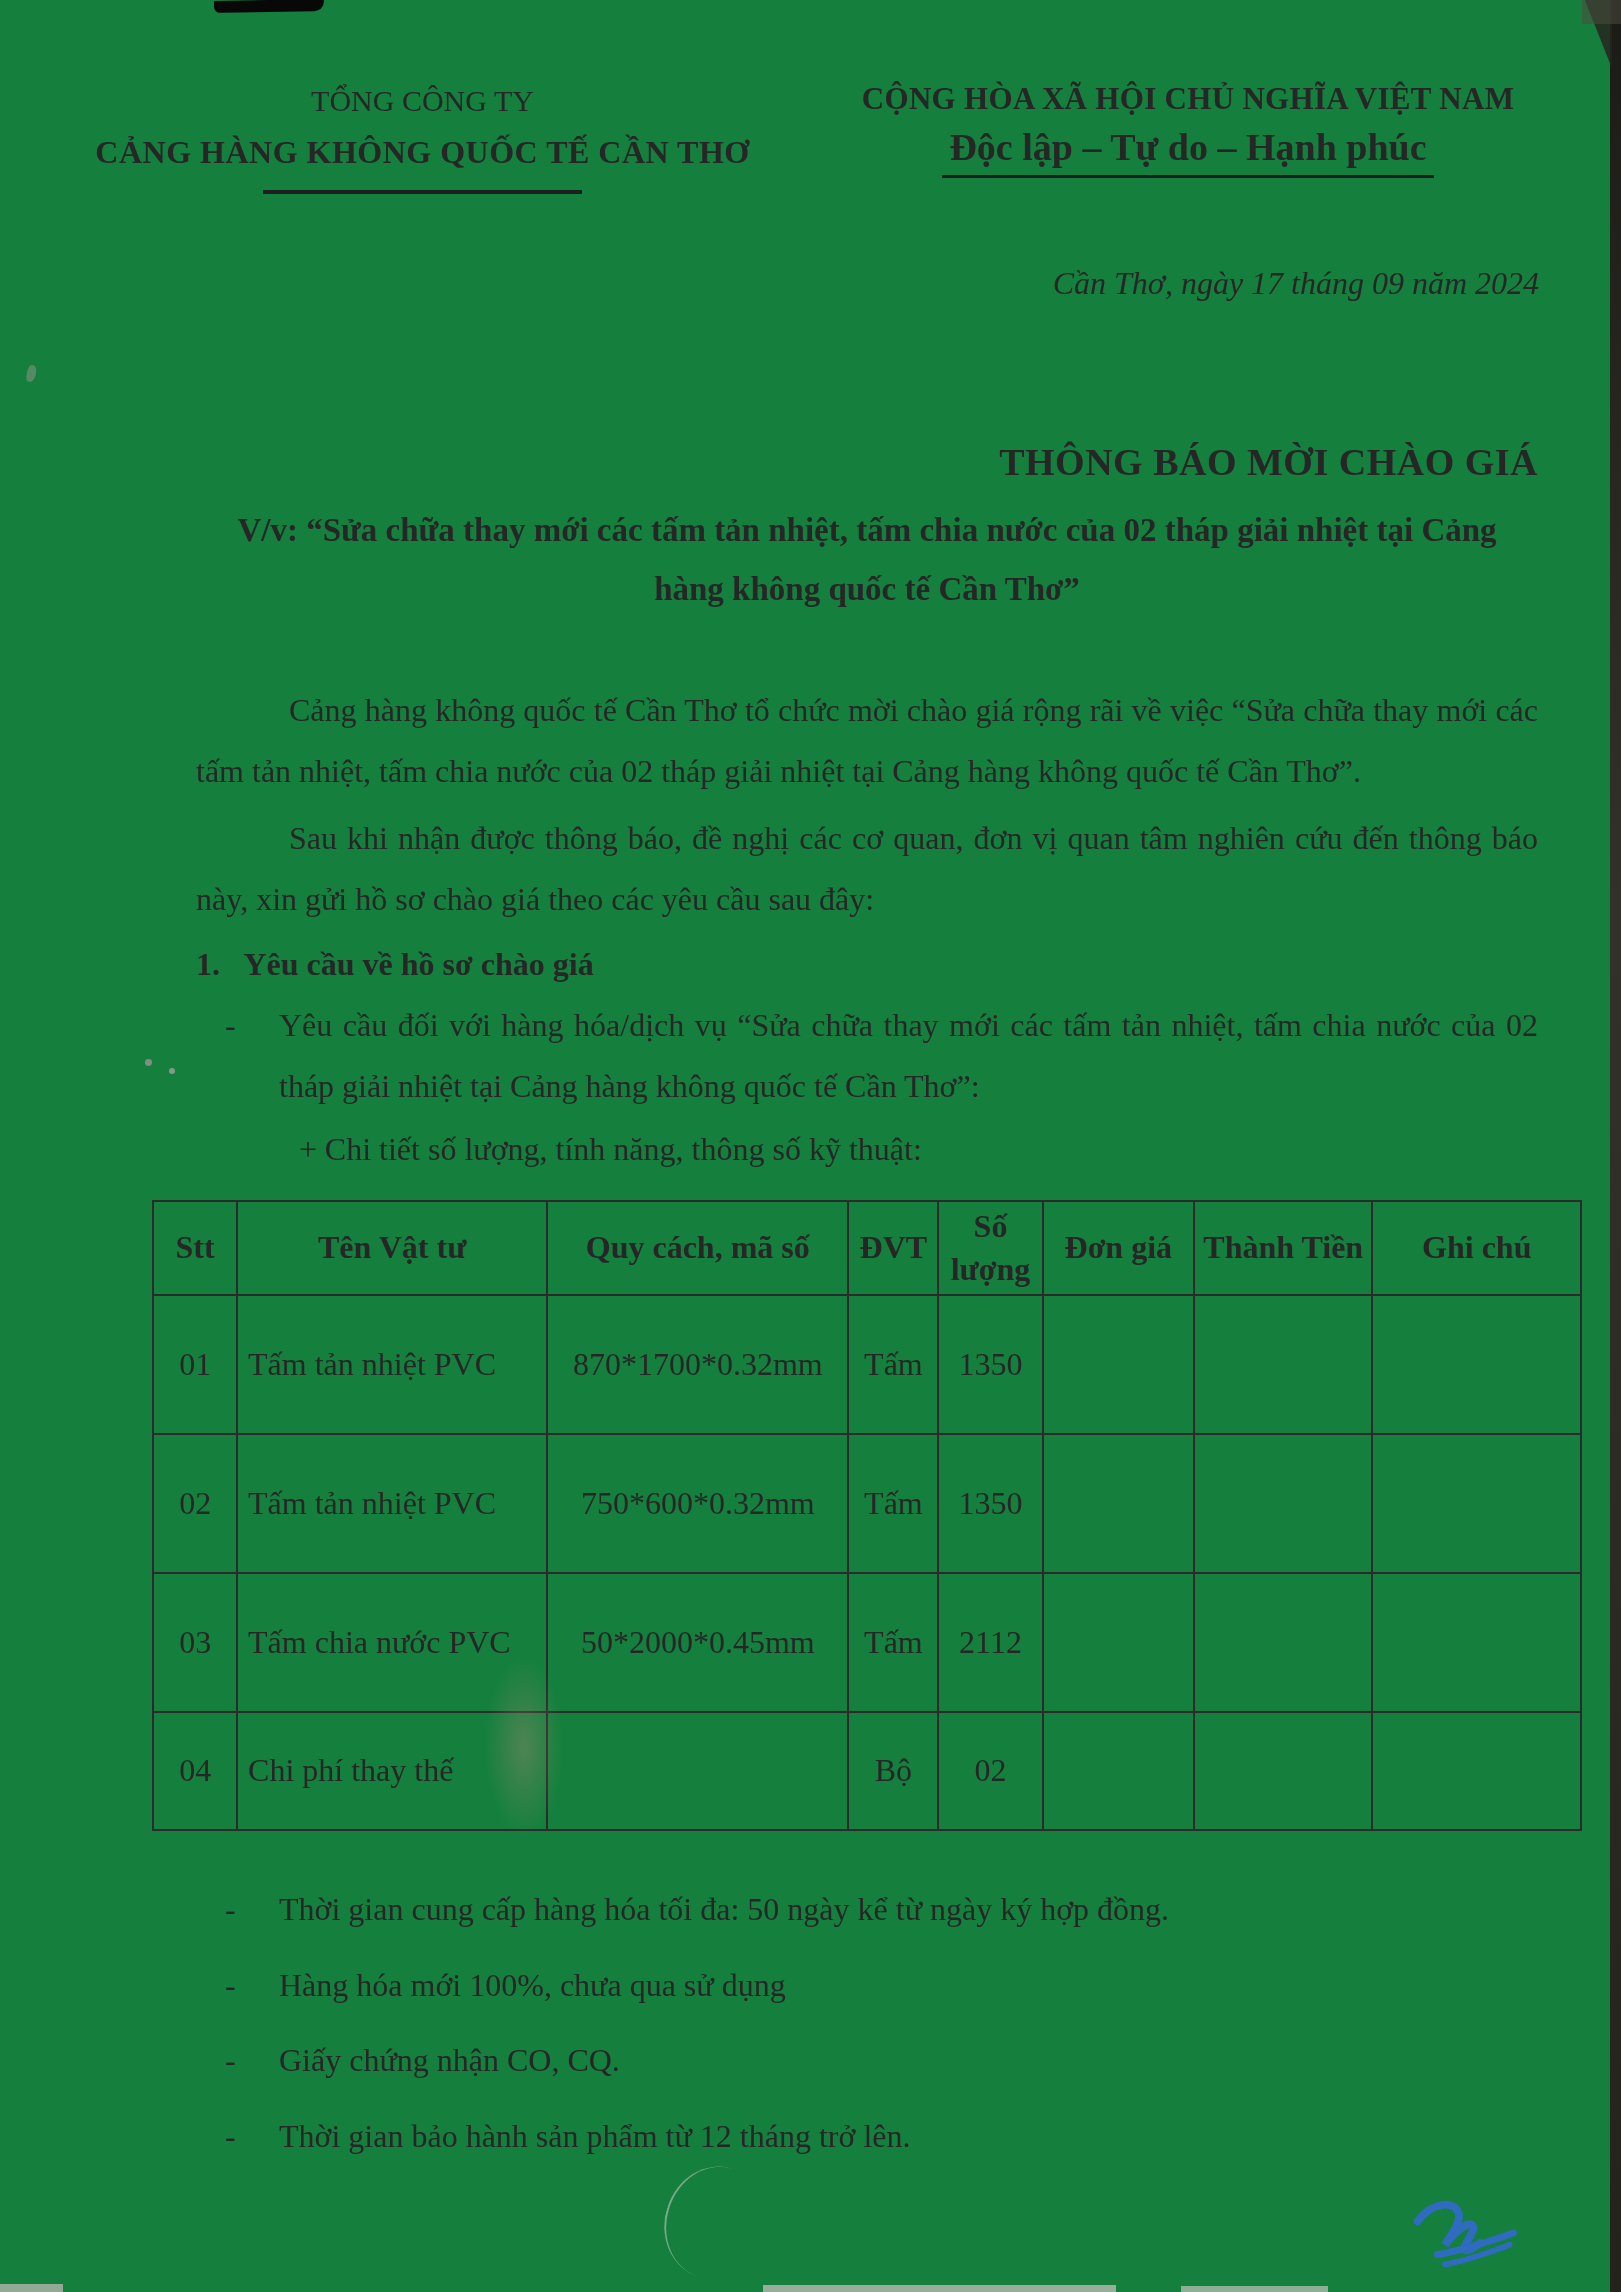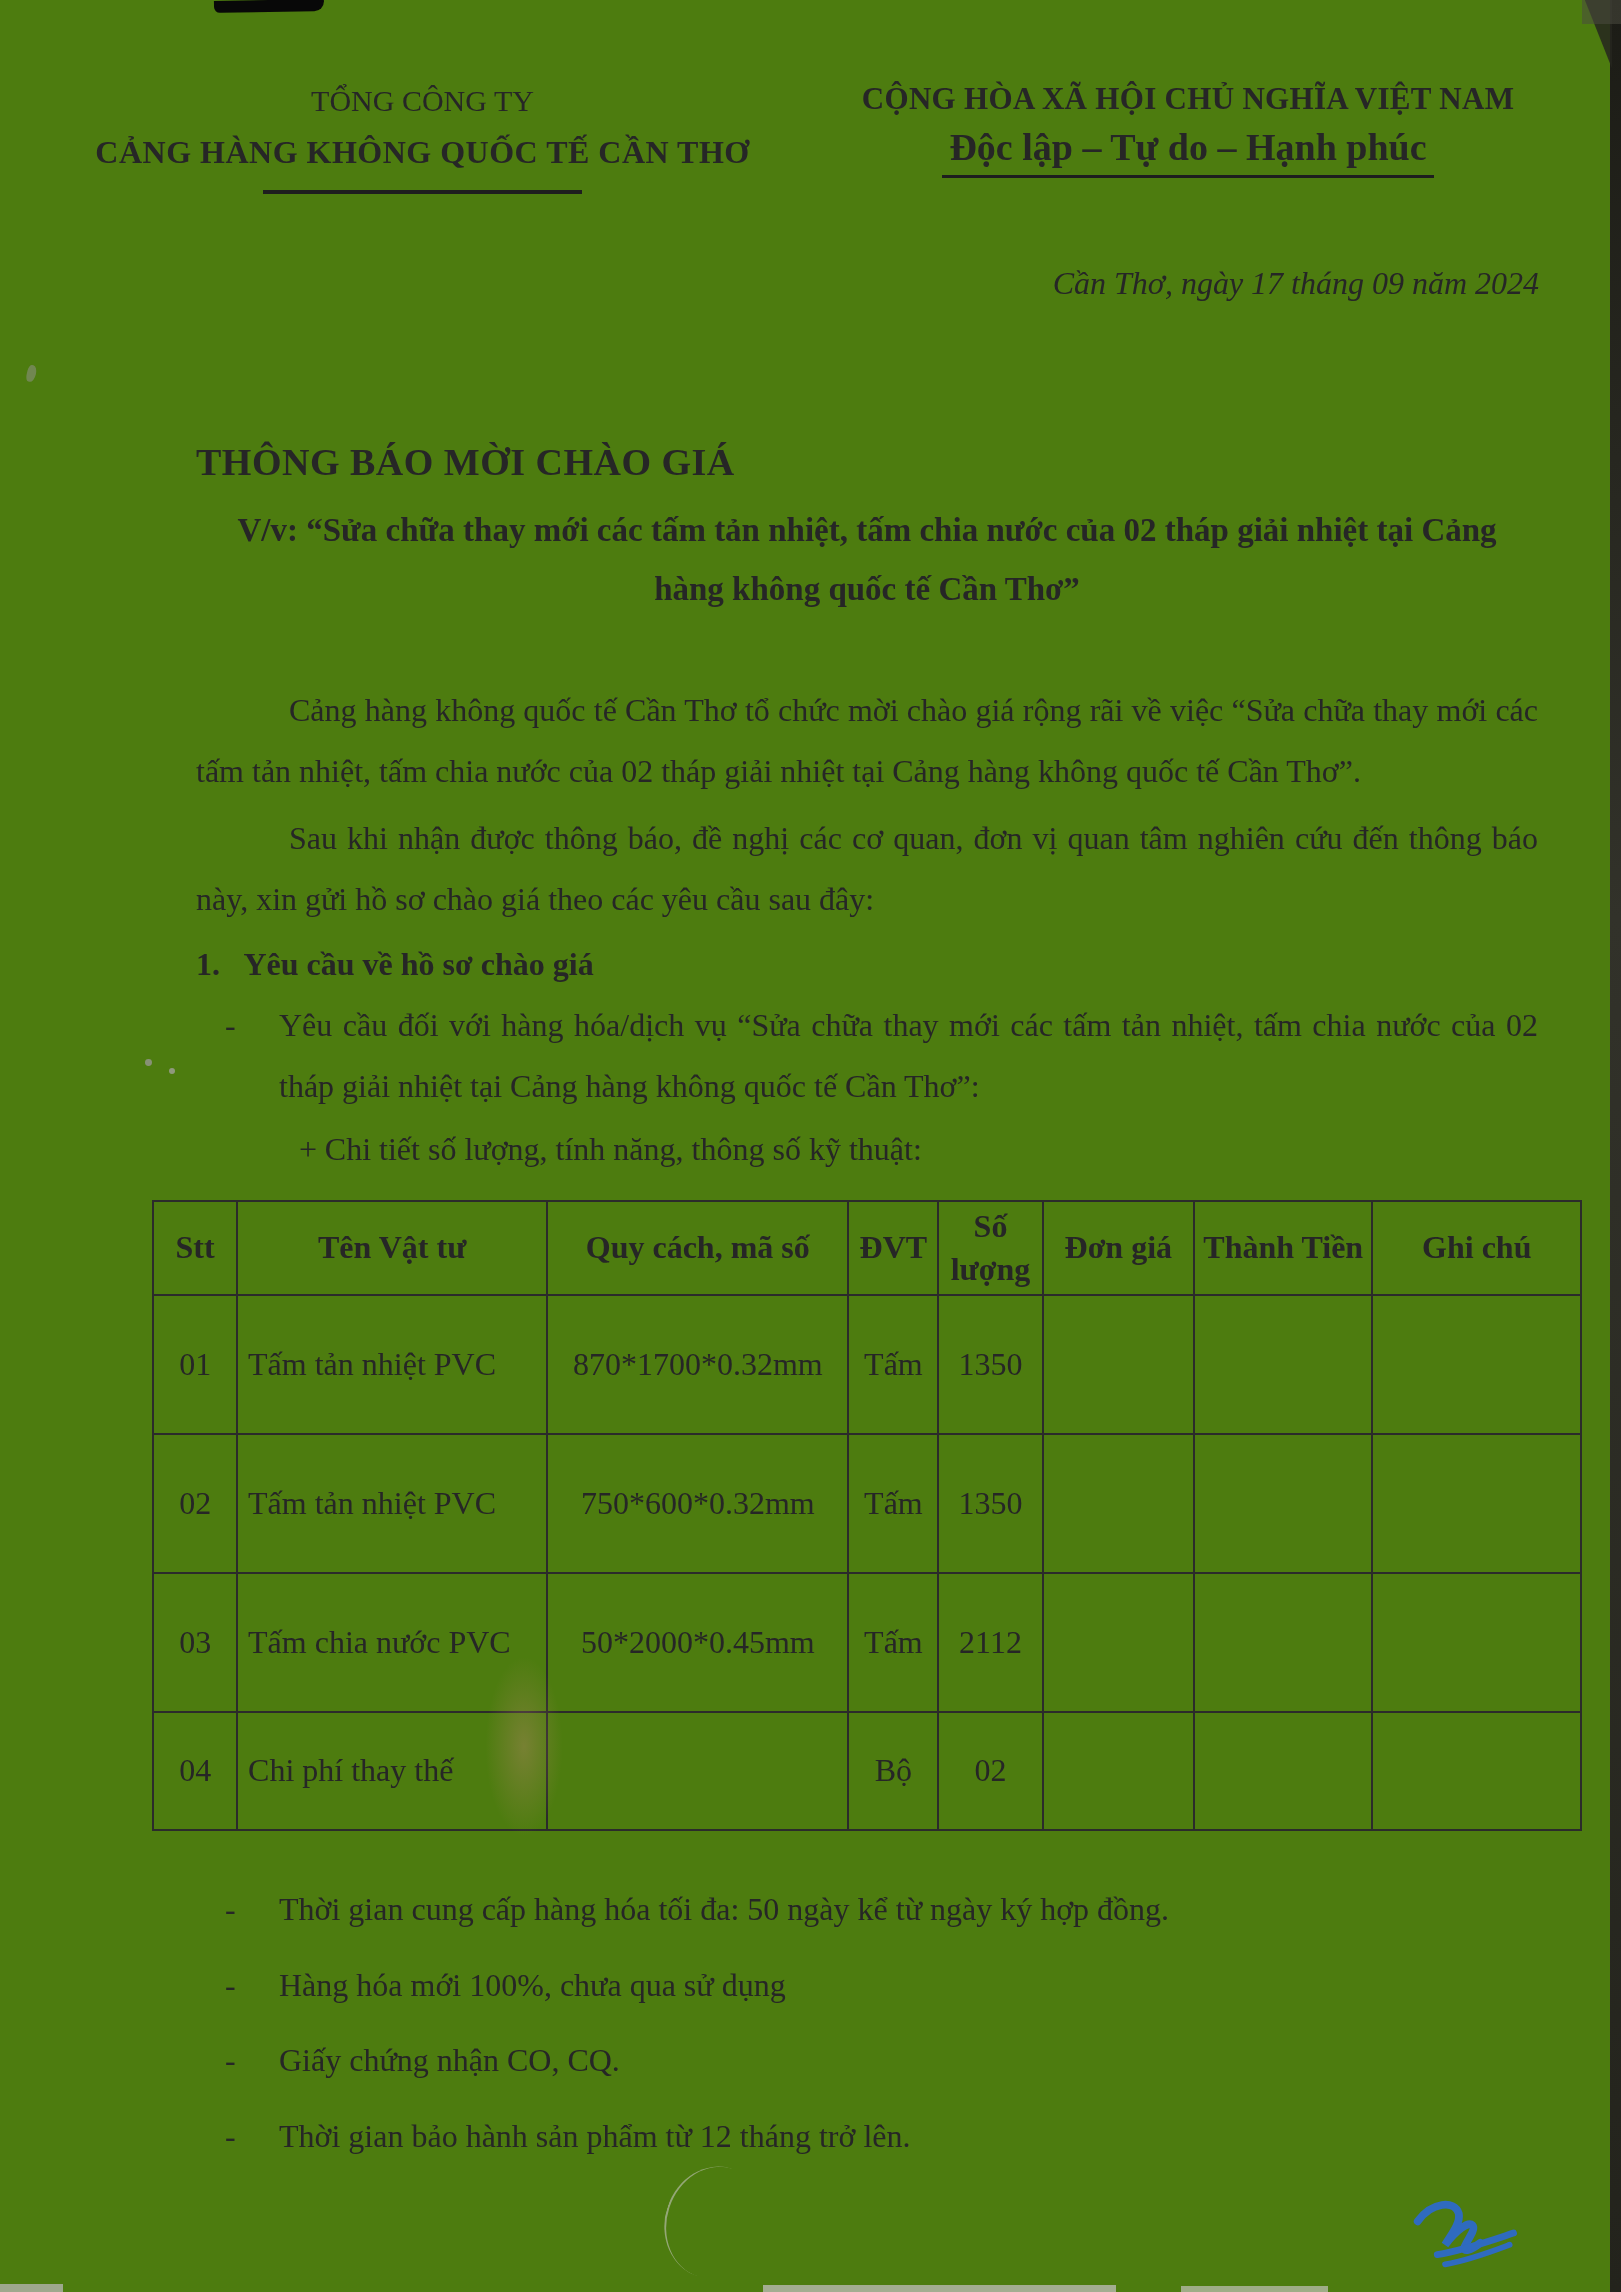--- a/index.html
+++ b/index.html
@@ -1,39 +1,39 @@
 <!DOCTYPE html>
 <html><head>
 <meta charset="utf-8">
 <style>
   html,body { margin:0; padding:0; background:#9a9a9a; }
   .page {
     position:relative;
     width:1621px; height:2293px;
     margin:0 auto;
-    background:#4d7c0f;
+    background:#15803d;
     overflow:hidden;
     font-family:"Liberation Serif","DejaVu Serif",serif;
     color:#262626;
   }
 
   
   .doc-header { display:flex; justify-content:space-between; padding:76px 78px 0 59px; }
   .org-block { width:727px; text-align:center; font-size:30px; line-height:49px; }
   .org-line3 { font-weight:bold; font-size:32px; line-height:55px; letter-spacing:0.5px; }
   .org-underline { width:319px; height:3.9px; background:#1e1e1e; margin:9.8px auto 0; }
   .national-block { width:710px; text-align:center; }
   .nat-line1 { font-weight:bold; font-size:31px; line-height:45px; letter-spacing:0.3px; }
   .nat-line2 { margin-top:3.9px; }
   .motto { display:inline-block; font-weight:bold; font-size:38px; border-bottom:3.9px solid #1e1e1e; padding:0 7.8px 5.9px; }
   .date-line { margin-top:87px; font-style:italic; font-size:32px; text-align:right; padding-right:3.9px; }
 
   
   .content { padding:0 83px 0 196px; }
-  .doc-title { margin:137px 0 0; text-align:left; font-size:38px; line-height:47px; font-weight:bold; letter-spacing:0.5px; }
+  .doc-title { margin:137px 0 0; text-align:right; font-size:38px; line-height:47px; font-weight:bold; letter-spacing:0.5px; }
   .doc-subtitle { margin:15.7px auto 0; max-width:1333px; text-align:center; font-size:33px; font-weight:bold; line-height:59px; }
   .para { margin:0; font-size:32px; line-height:61px; text-align:justify; text-indent:93px; }
   .para.p1 { margin-top:61px; }
   .para.p2 { margin-top:5.9px; }
   .sec-heading { margin:3.9px 0 0; font-size:32px; line-height:61px; font-weight:bold; display:flex; }
   .sec-number { margin-right:23.5px; }
   .req-item { display:flex; margin:0 0 0 29px; font-size:32px; line-height:61px; }
   .req-marker { width:54px; flex:none; }
   .req-text { margin:0; flex:1; text-align:justify; }
   .plus-line { margin:2px 0 0 103px; font-size:32px; line-height:61px; }

